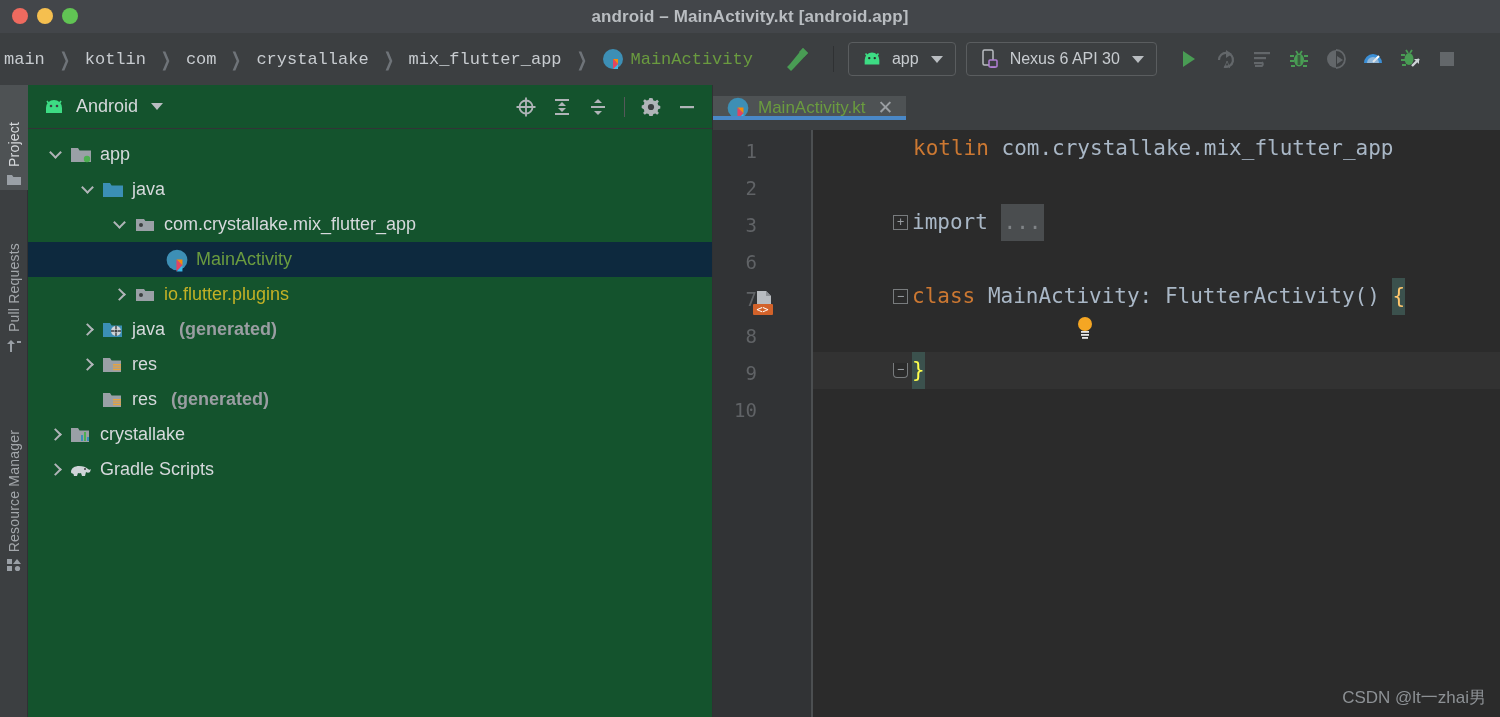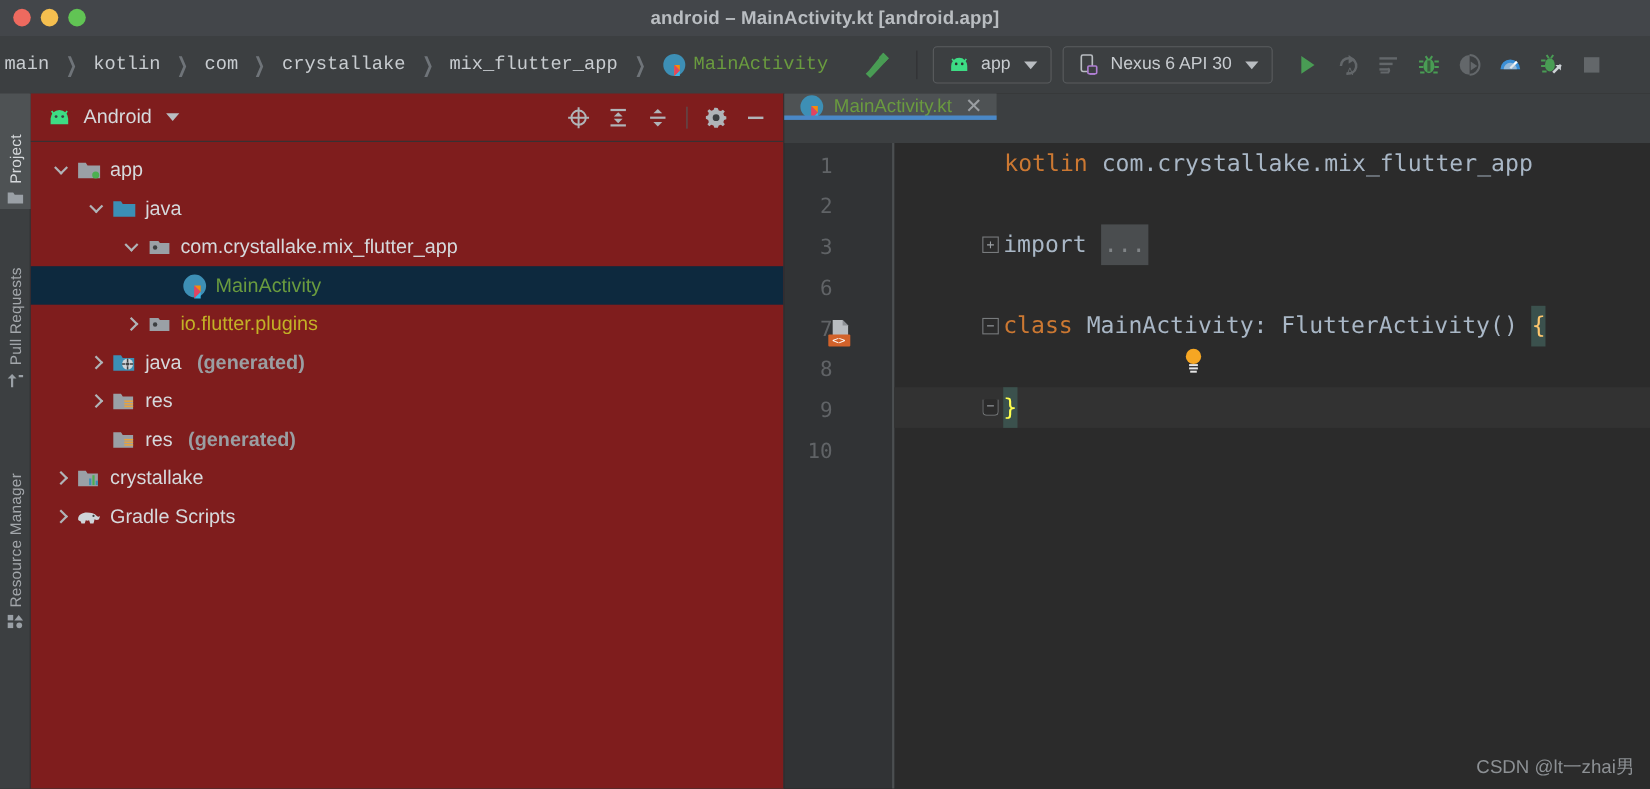--- a/index.html
+++ b/index.html
@@ -76,21 +76,21 @@
   .vtab .vlabel {
     writing-mode: vertical-rl; transform: rotate(180deg);
     white-space: nowrap; letter-spacing: .2px;
   }
   .vtab.active { background: #4e5254; color: #d6d9dc; }
   .vtab .vicon { margin-top: 6px; }
 
   
   .project-panel {
     position: absolute; left: 28px; top: 85px; width: 685px; height: 632px;
-    background: #7f1d1d; border-right: 1px solid #2f3133;
+    background: #14532d; border-right: 1px solid #2f3133;
   }
   .panel-head {
     height: 44px; display: flex; align-items: center; padding: 0 10px 0 14px;
     border-bottom: 1px solid #323436;
   }
   .panel-title {
     display: flex; align-items: center; gap: 10px;
     color: #d6d9dc; font-size: 18px;
   }
   .panel-actions { margin-left: auto; display: flex; align-items: center; gap: 6px; }
@@ -115,21 +115,21 @@
   .node-label { color: #d6d9dc; }
   .node-label.kt { color: #6a9b3f; }
   .node-label.yellow { color: #c3b126; }
   .node-sub { color: #9a9ea2; margin-left: 14px; font-weight: bold; }
 
   
   .editor-area {
     position: absolute; left: 713px; top: 85px; width: 787px; height: 632px;
     background: #2b2b2b;
   }
-  .tabbar { height: 45px; background: #3c3f41; display: flex; align-items: flex-start; }
+  .tabbar { height: 45px; background: #3c3f41; display: flex; align-items: center; }
   .tab {
     display: flex; align-items: center; gap: 8px; padding: 0 13px;
     background: #4e5254; position: relative; color: #6a9b3f; font-size: 17px;
   }
   .tab::after {
     content: ""; position: absolute; left: 0; right: 0; bottom: 0; height: 4px;
     background: #4a88c7;
   }
   .tab .close { color: #9a9ea2; font-size: 19px; margin-left: 4px; }
 

